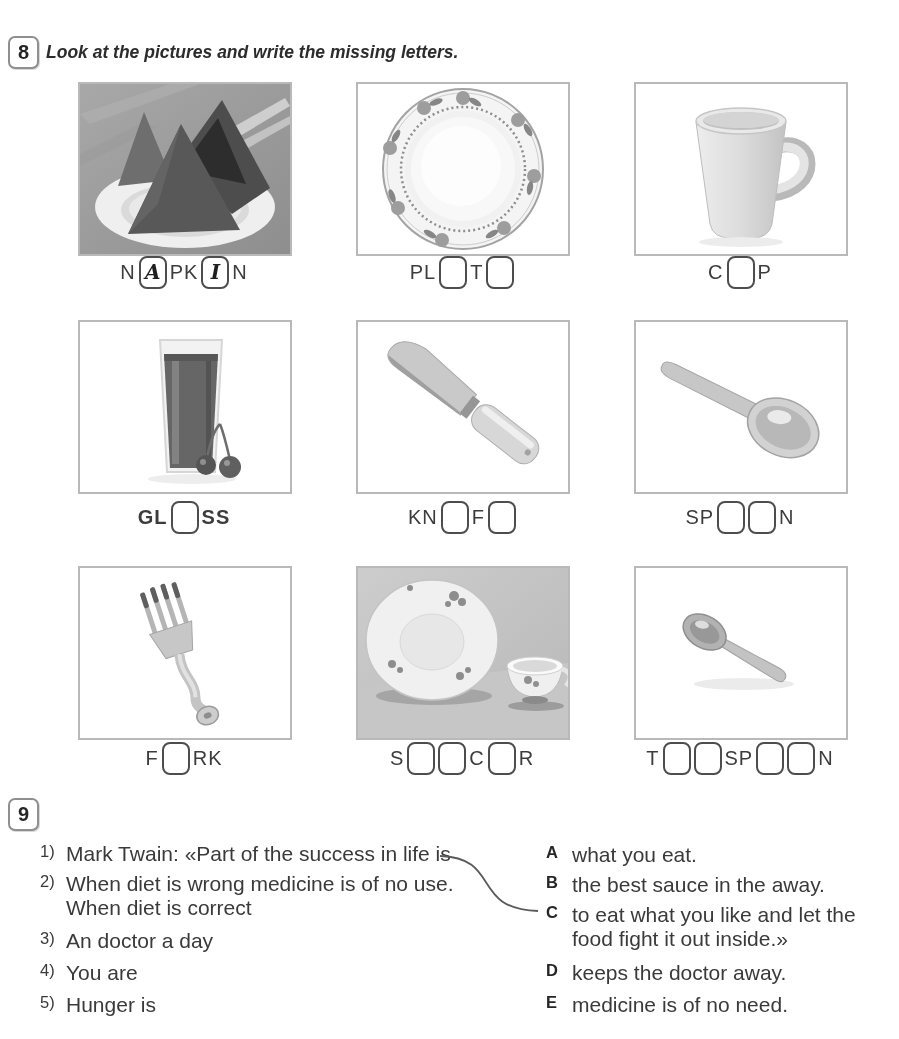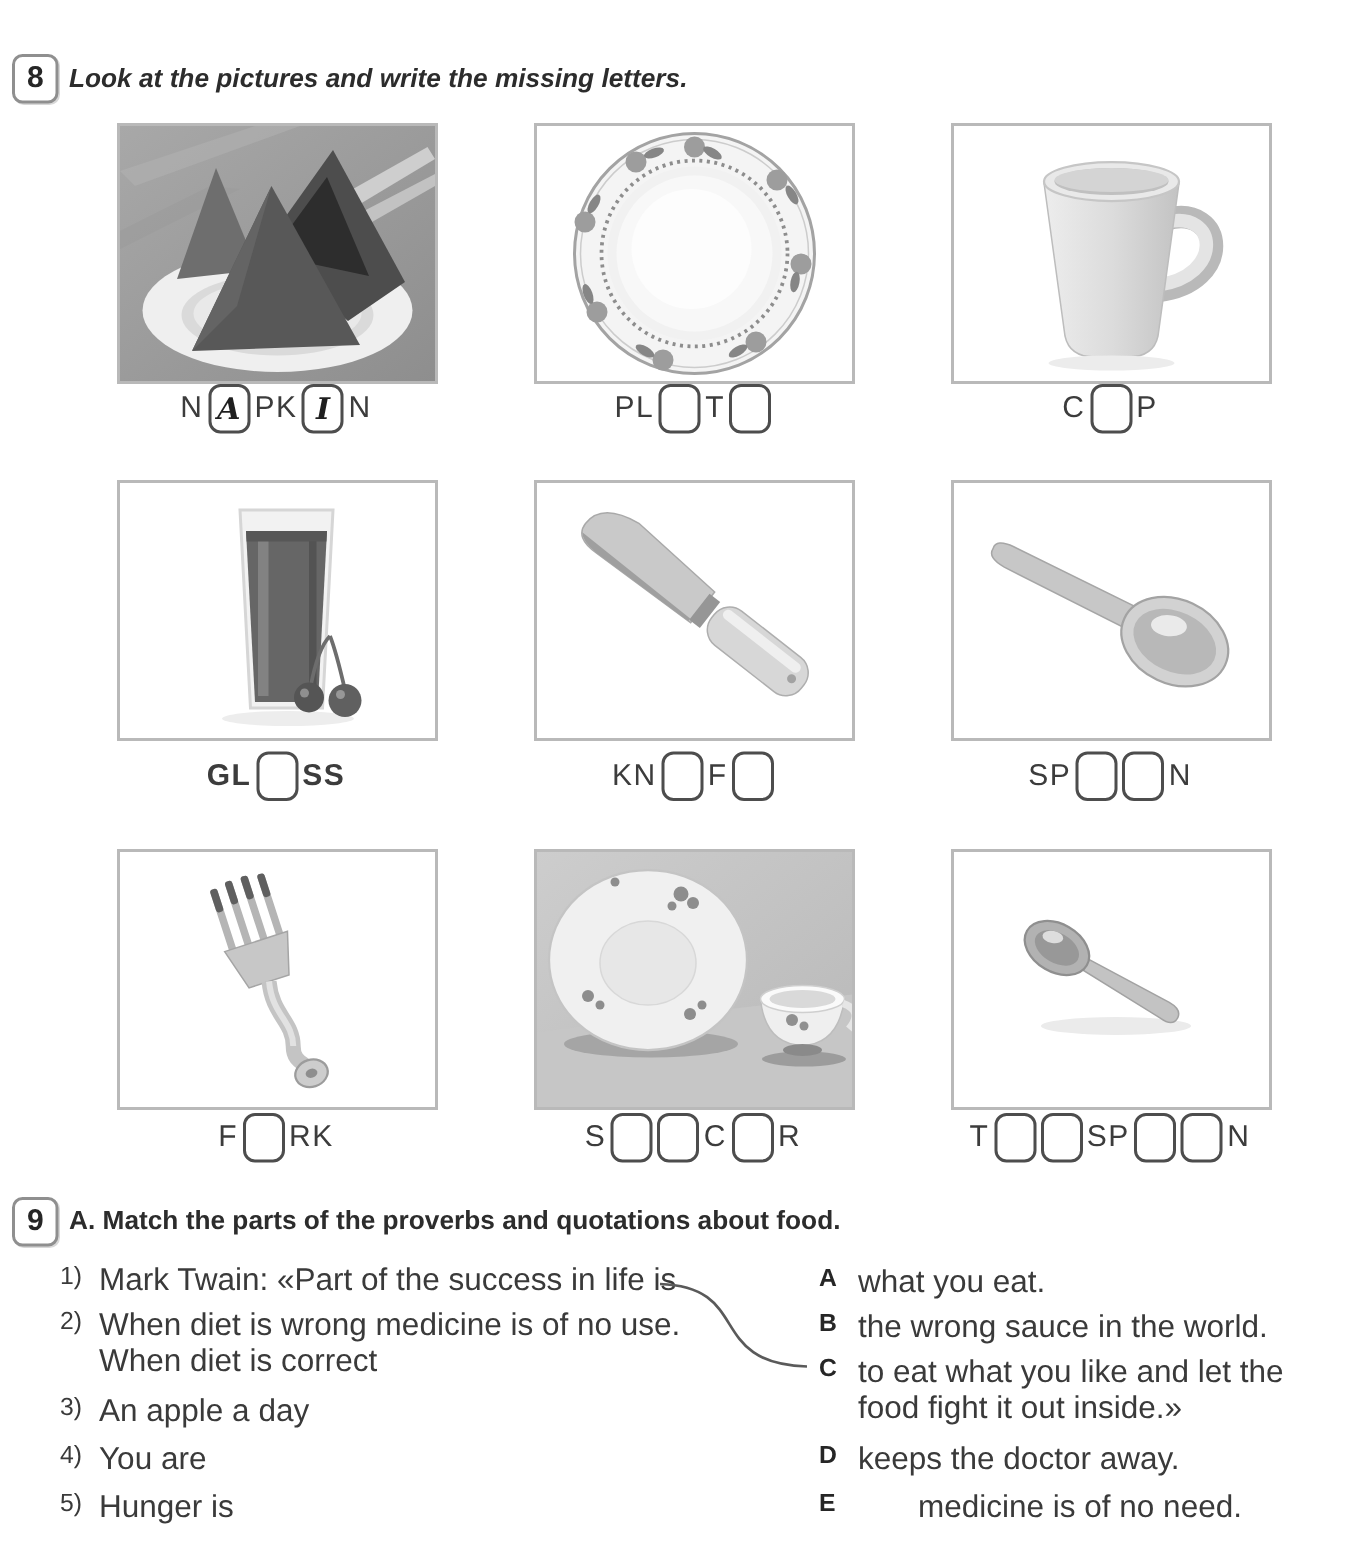--- a/index.html
+++ b/index.html
@@ -274,51 +274,50 @@
     <span class="lt">T</span>
     <span class="bx"></span>
     <span class="bx"></span>
     <span class="lt">SP</span>
     <span class="bx"></span>
     <span class="bx"></span>
     <span class="lt">N</span>
   </div>
 
   <div class="badge" style="left:8px;top:798px;">9</div>
-  <div class="extitle" style="left:46px;top:803px;">A. Match the parts of the proverbs and quotations about food.</div>
 
   <span class="qnum" style="left:40px;top:842px;">1)</span>
   <span class="qtext" style="left:66px;top:842px;">Mark Twain: «Part of the success in life is</span>
 
   <span class="qnum" style="left:40px;top:872px;">2)</span>
   <span class="qtext" style="left:66px;top:872px;">When diet is wrong medicine is of no use.</span>
   <span class="qtext" style="left:66px;top:896px;">When diet is correct</span>
 
   <span class="qnum" style="left:40px;top:929px;">3)</span>
-  <span class="qtext" style="left:66px;top:929px;">An apple a day</span>
+  <span class="qtext" style="left:66px;top:929px;">An doctor a day</span>
 
   <span class="qnum" style="left:40px;top:961px;">4)</span>
   <span class="qtext" style="left:66px;top:961px;">You are</span>
 
   <span class="qnum" style="left:40px;top:993px;">5)</span>
   <span class="qtext" style="left:66px;top:993px;">Hunger is</span>
 
   <span class="qletter" style="left:546px;top:843px;">A</span>
   <span class="qtext" style="left:572px;top:843px;">what you eat.</span>
 
   <span class="qletter" style="left:546px;top:873px;">B</span>
-  <span class="qtext" style="left:572px;top:873px;">the wrong sauce in the world.</span>
+  <span class="qtext" style="left:572px;top:873px;">the best sauce in the away.</span>
 
   <span class="qletter" style="left:546px;top:903px;">C</span>
   <span class="qtext" style="left:572px;top:903px;">to eat what you like and let the</span>
   <span class="qtext" style="left:572px;top:927px;">food fight it out inside.»</span>
 
   <span class="qletter" style="left:546px;top:961px;">D</span>
   <span class="qtext" style="left:572px;top:961px;">keeps the doctor away.</span>
 
   <span class="qletter" style="left:546px;top:993px;">E</span>
-  <span class="qtext" style="left:572px;top:993px;margin-left:40px;">medicine is of no need.</span>
+  <span class="qtext" style="left:572px;top:993px;">medicine is of no need.</span>
 
   <svg class="connector" width="120" height="75" viewBox="0 0 120 75">
     <path d="M 10 11 C 72 13 40 64 108 66" fill="none" stroke="#5a5a5a" stroke-width="1.8"></path>
   </svg>
 
 </div>
 
 </body></html>

